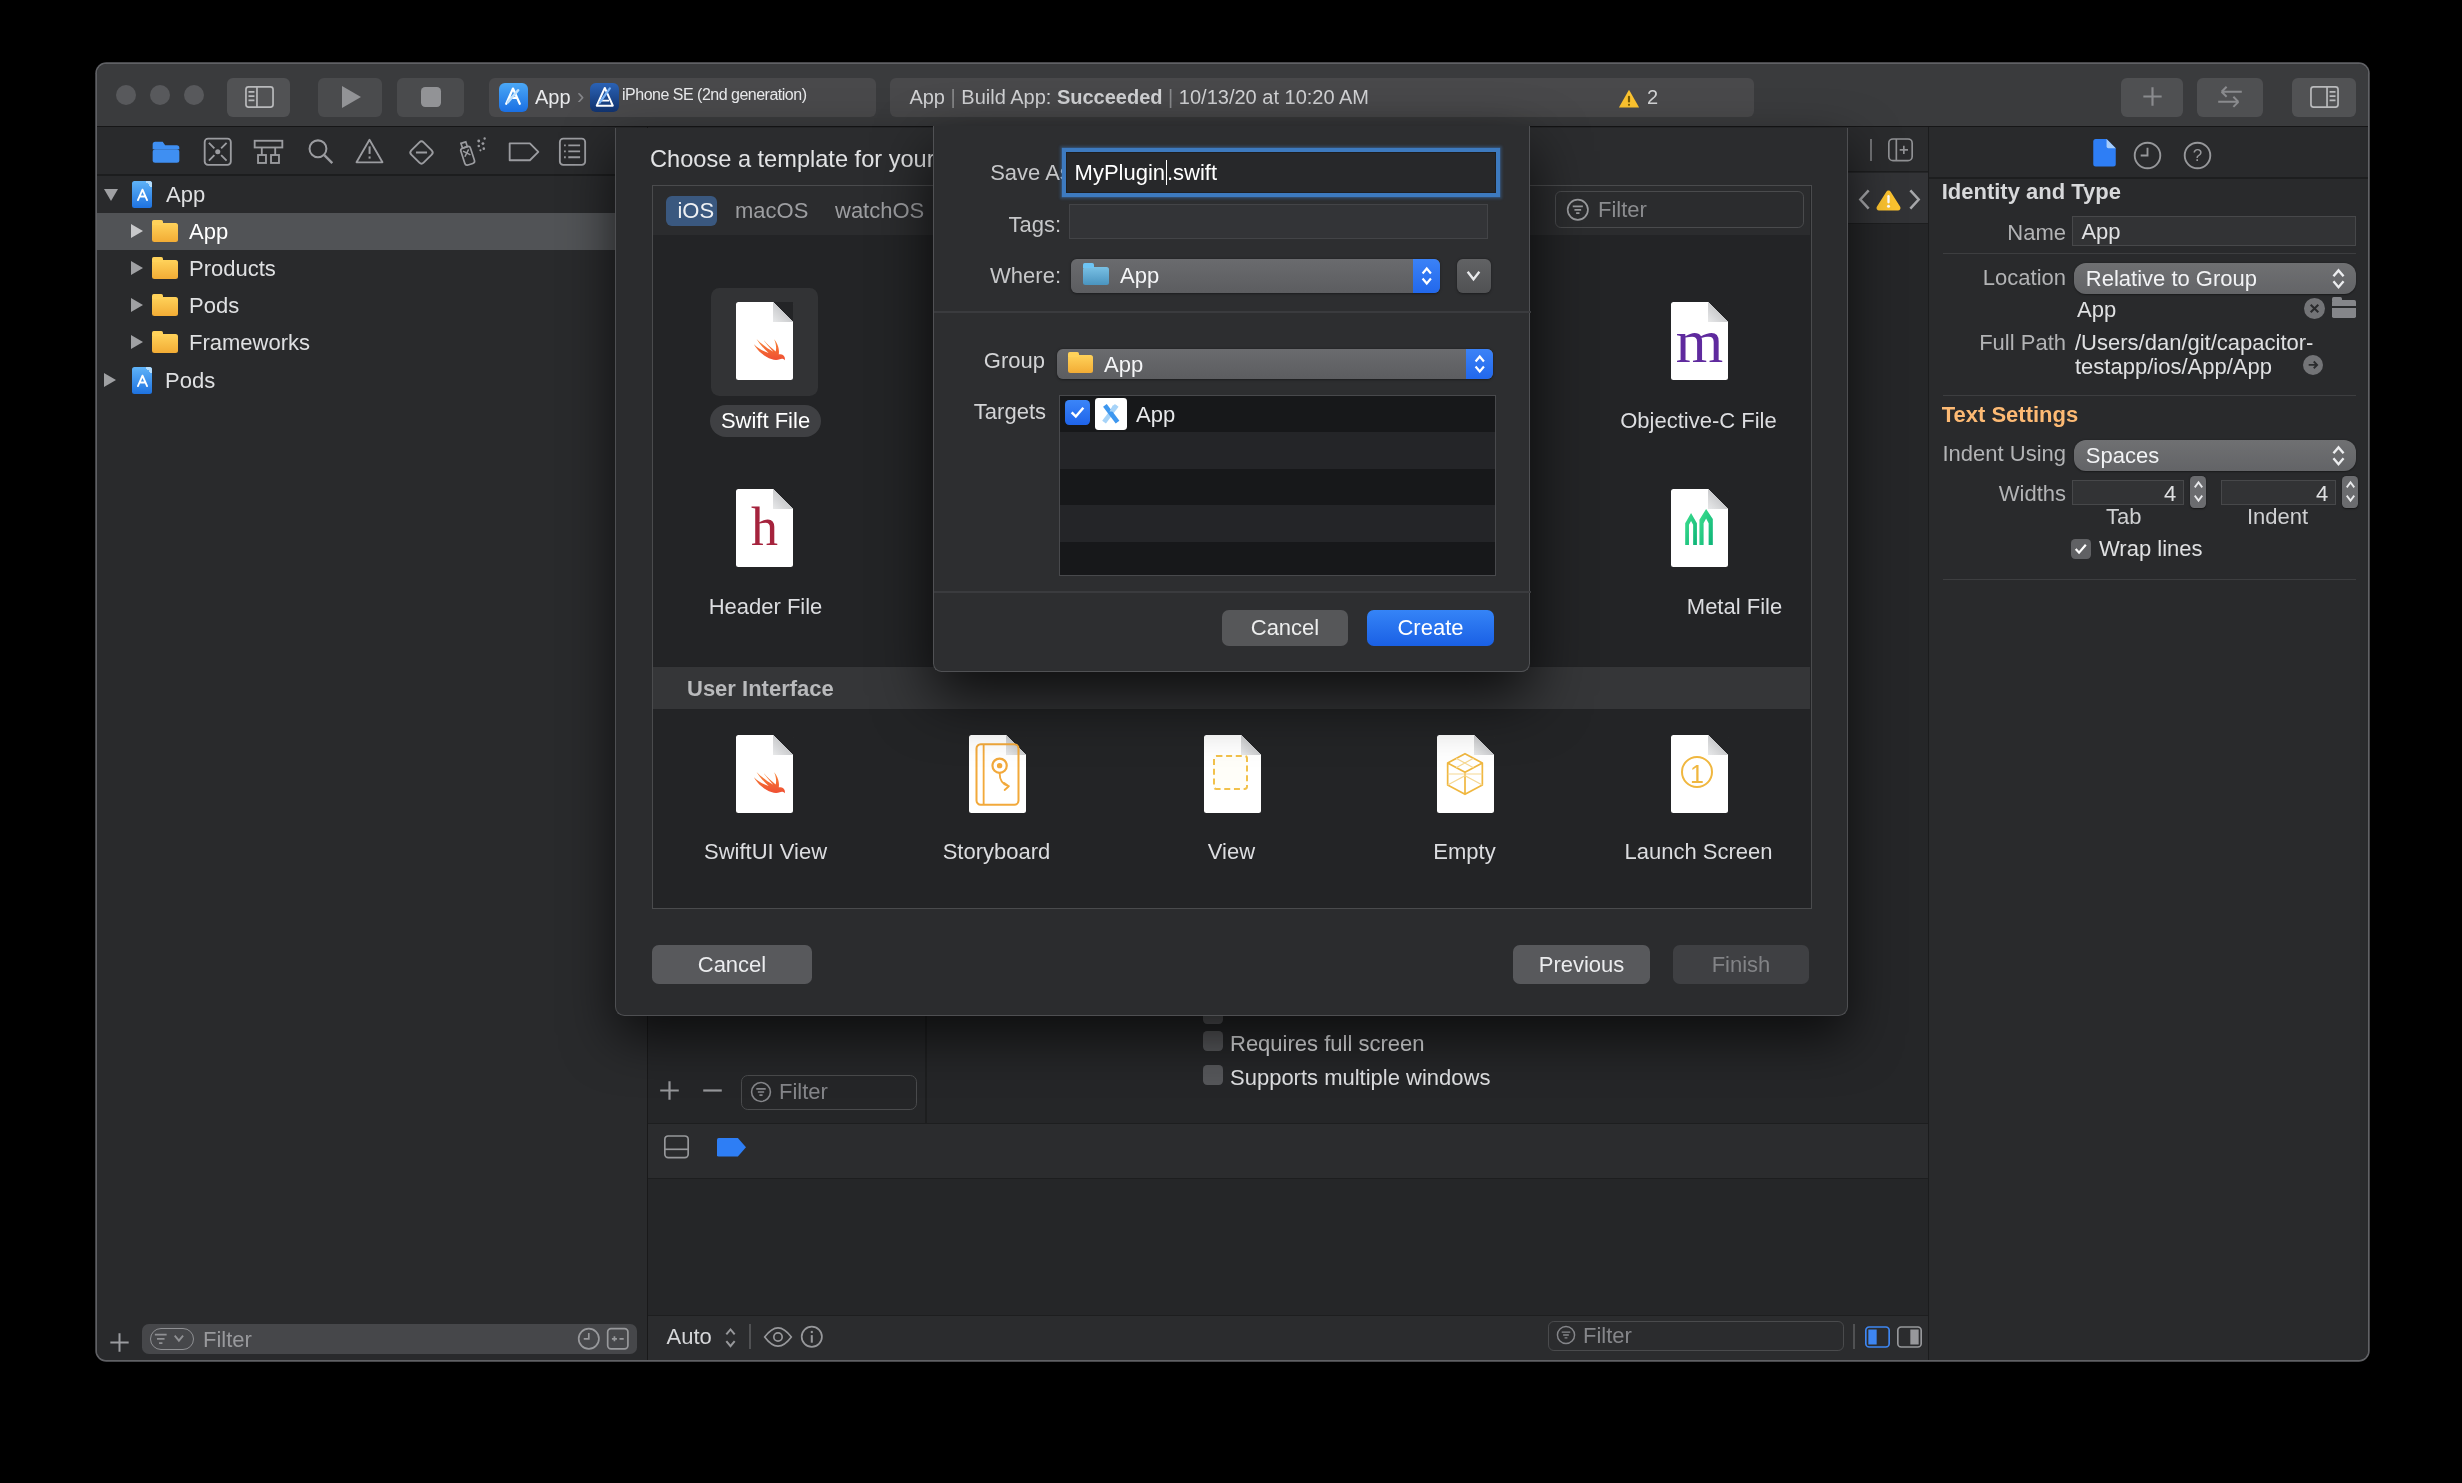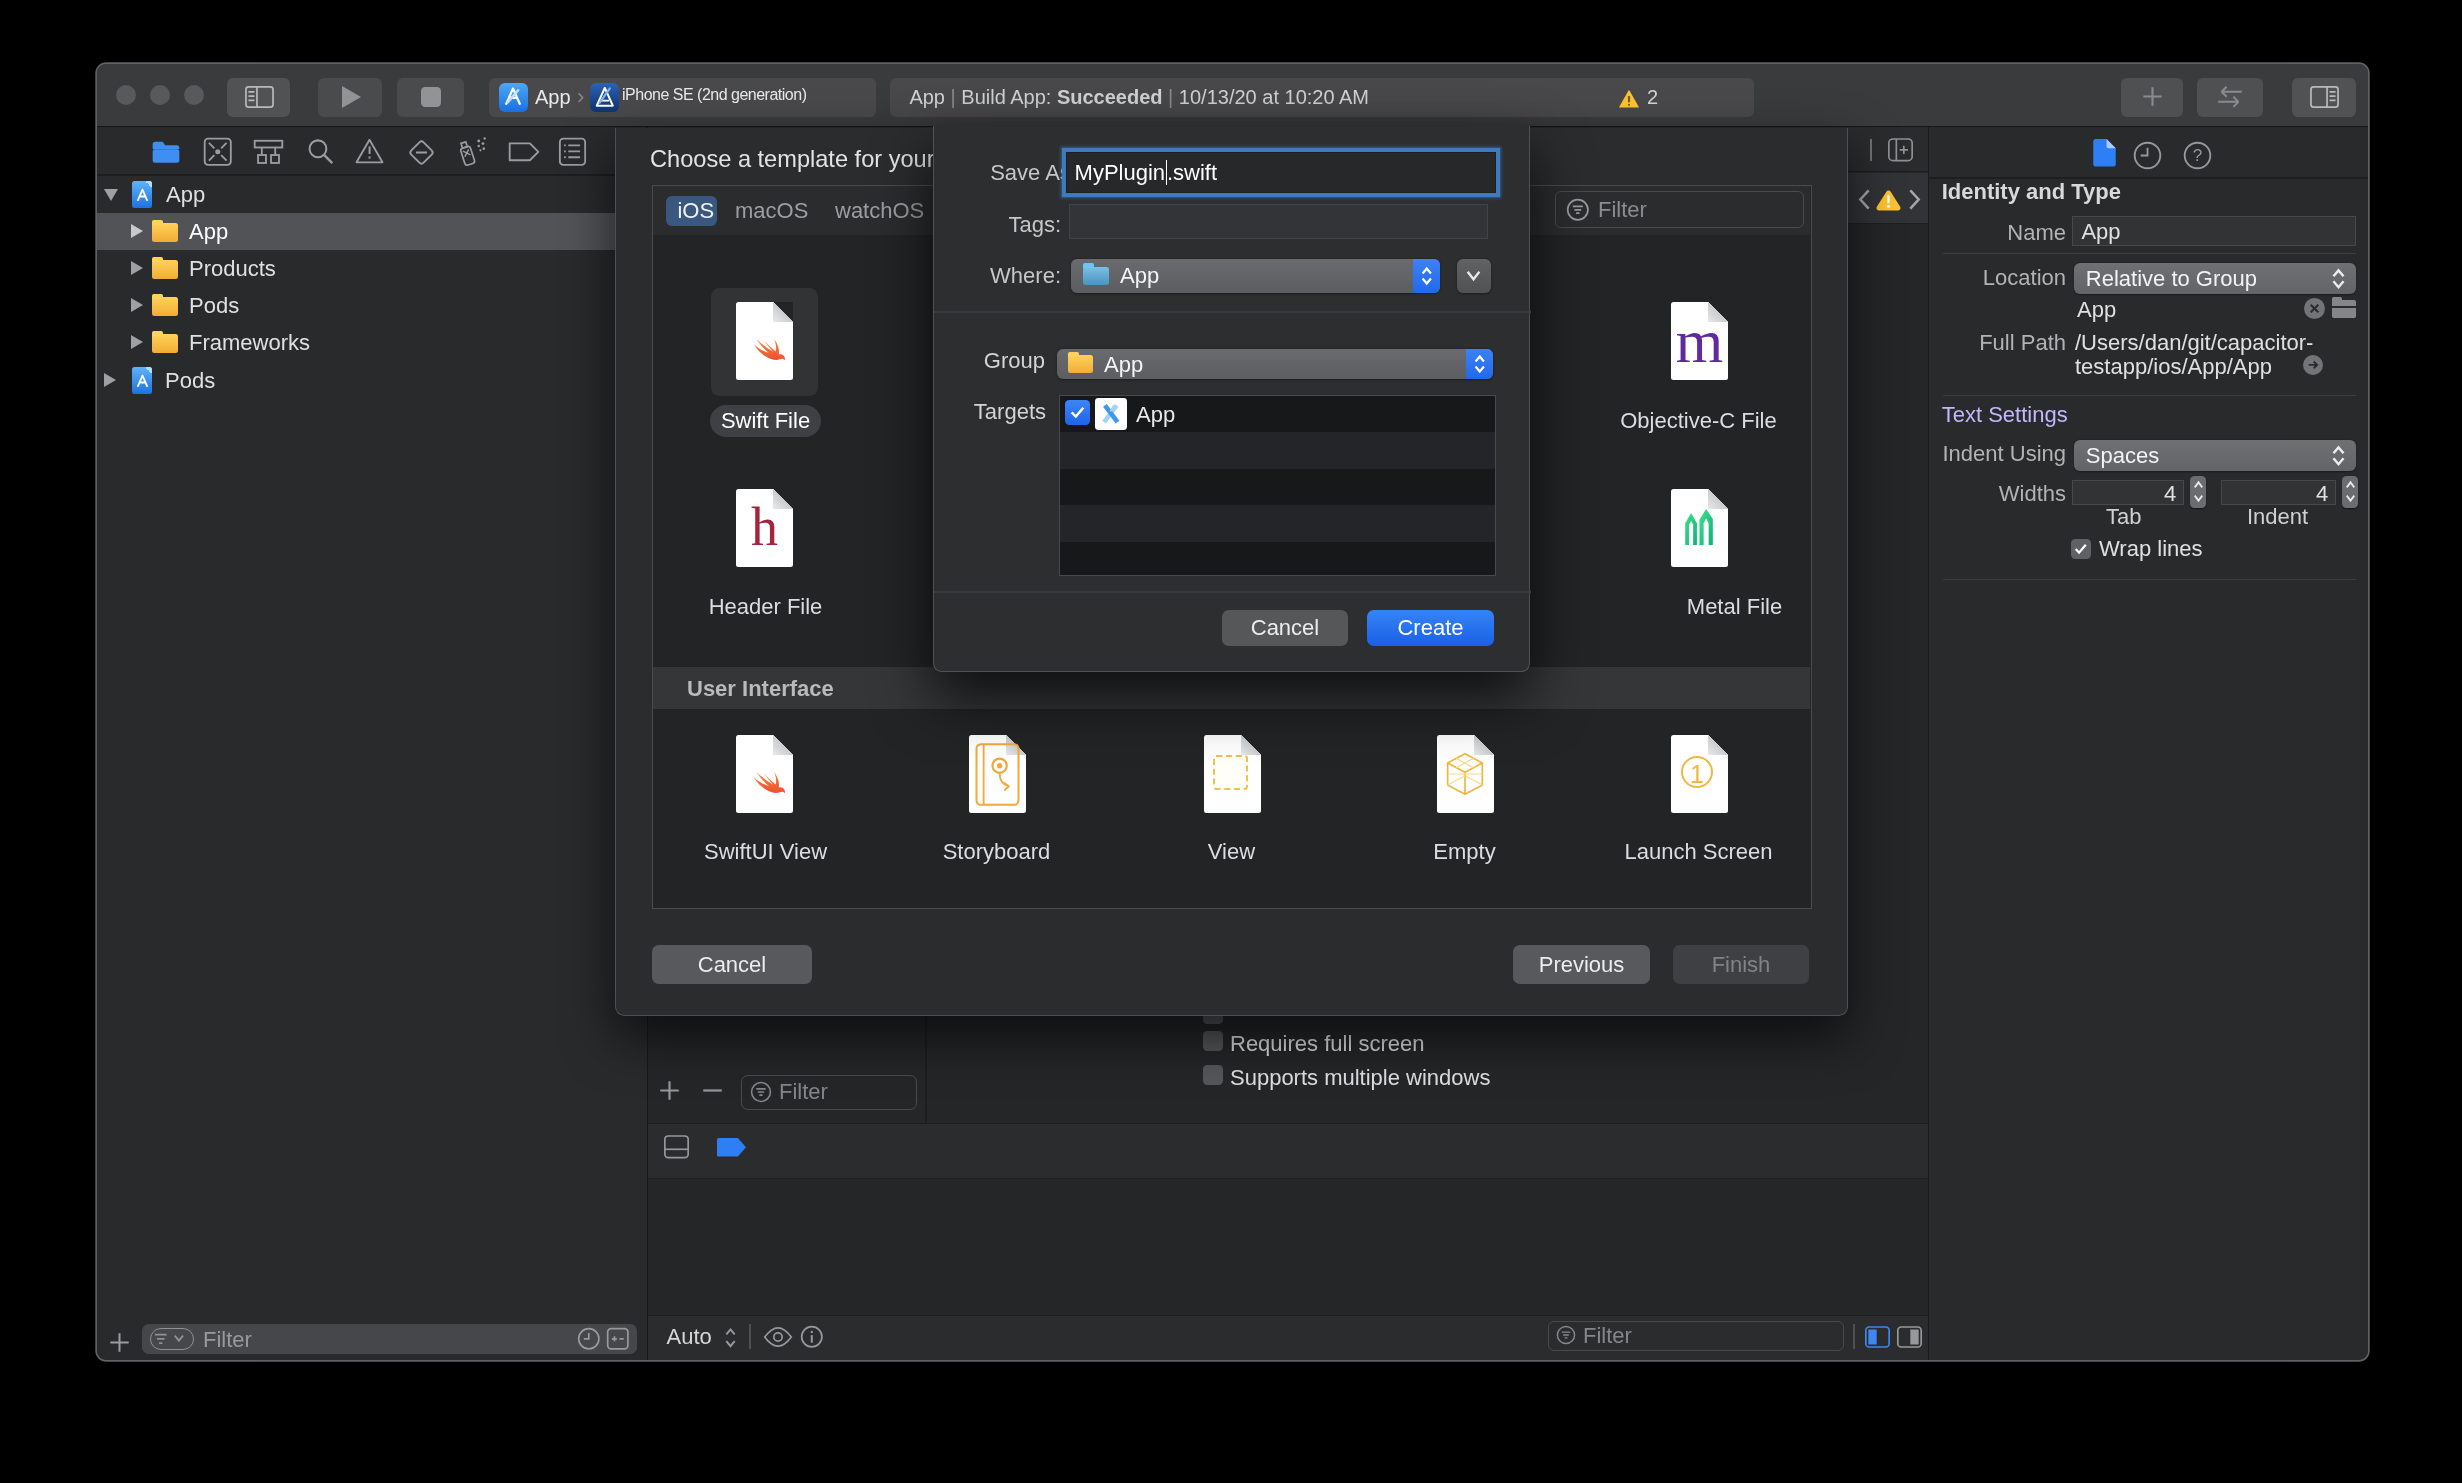--- a/index.html
+++ b/index.html
@@ -21,21 +21,21 @@
 .folder:before{content:"";position:absolute;left:0;top:-3.4px;width:11px;height:5px;border-radius:1.7px 1.7px 0 0;background:#ffd25a;}
 .prjicon{width:20px;height:27px;border-radius:2.5px;background:linear-gradient(#5fb3f8,#1e72e0);}
 .prjicon:after{content:"";position:absolute;top:0;right:0;width:6.8px;height:6.8px;border-radius:0 2.5px 0 2.5px;background:linear-gradient(to left bottom,#b5dcfb 50%,rgba(0,0,0,0) 50%);}
 
 .ed{left:550px;top:63px;width:1281px;height:1233px;background:#252628;border-left:1.7px solid #19191a;}
 .sep-h{background:#1d1e1f;height:1.7px;}
 .sep-v{background:#1d1e1f;width:1.7px;}
 
 .insp{left:1831px;top:63px;width:440px;height:1233px;background:#292a2c;border-left:1.7px solid #1b1c1d;}
 .ifield{background:#323335;border:0.8px solid #47484a;}
-.ipopup{background:linear-gradient(#6f7072,#636467);border-radius:6px;box-shadow:0 0.8px 1.7px rgba(0,0,0,.4);}
+.ipopup{background:linear-gradient(#6f7072,#636467);border-radius:12px;box-shadow:0 0.8px 1.7px rgba(0,0,0,.4);}
 .ilabel{color:#b2b3b5;font-size:22px;text-align:right;white-space:nowrap;}
 
 .dlg{left:518px;top:64px;width:1233px;height:888px;background:#2b2c2e;border:0.8px solid #4e4f52;border-top:none;border-radius:0 0 9.3px 9.3px;box-shadow:0 21px 51px rgba(0,0,0,.65);}
 .dbtn{top:817px;height:39px;border-radius:6.8px;background:#58595c;color:#ebecee;font-size:22px;text-align:center;line-height:39px;}
 .doc{background:#fff;border-radius:2.5px;}
 .doc:before{content:"";position:absolute;top:0;right:0;width:20px;height:20px;background:linear-gradient(to left bottom,#232426 49%,#cbccce 50%,#e8e9ea 100%);}
 .tlabel{color:#dcdde0;font-size:22px;text-align:center;white-space:nowrap;}
 
 .sheet{left:836px;top:62px;width:597px;height:546px;background:#2d2e30;border:0.8px solid #505154;border-top:none;border-radius:0 0 8.4px 8.4px;box-shadow:0 25px 59px rgba(0,0,0,.75);}
 .slabel{color:#c6c7c9;font-size:22px;text-align:right;white-space:nowrap;}
@@ -352,21 +352,21 @@
       </div>
  <div class="ab ilabel" style="left:0;top:203px;width:137px">Full Path</div>
  <div class="ab txt" style="left:146px;top:203px">/Users/dan/git/capacitor-</div>
  <div class="ab txt" style="left:146px;top:227px">testapp/ios/App/App</div>
  <div class="ab" style="left:374px;top:228px;width:20px;height:20px;border-radius:50%;background:#737477">
   <svg class="ab" style="left:4.2px;top:4.2px" width="11.8" height="11.8" viewBox="0 0 14 14">
           <path d="M2 7 H12 M8 3 L12 7 L8 11" stroke="#2a2b2d" stroke-width="2.2" fill="none"></path>
         </svg>
  </div>
  <div class="ab" style="left:13.5px;top:268px;width:413px;height:0.8px;background:#3d3e40"></div>
- <div class="ab txt" style="left:12.7px;top:275px;font-weight:normal;color:#c4b5fd">Text Settings</div>
+ <div class="ab txt" style="left:12.7px;top:275px;font-weight:bold;color:#fdba74">Text Settings</div>
  <div class="ab ilabel" style="left:0;top:314px;width:137px">Indent Using</div>
  <div class="ab ipopup" style="left:145px;top:313px;width:282px;height:31px">
   <div class="ab txt" style="left:11.8px;top:2.5px;color:#f2f3f5">Spaces</div>
   <svg class="ab" style="left:256px;top:4.2px" width="17" height="23.6" viewBox="0 0 20 28">
           <path d="M4 11 L10 4 L16 11 M4 17 L10 24 L16 17" stroke="#ecedef" stroke-width="2.8" fill="none"></path>
         </svg>
  </div>
  <div class="ab ilabel" style="left:0;top:354px;width:137px">Widths</div>
  <div class="ab ifield" style="left:143px;top:353px;width:112px;height:25px">
         <div class="ab txt" style="right:6.8px;top:0">4</div>

